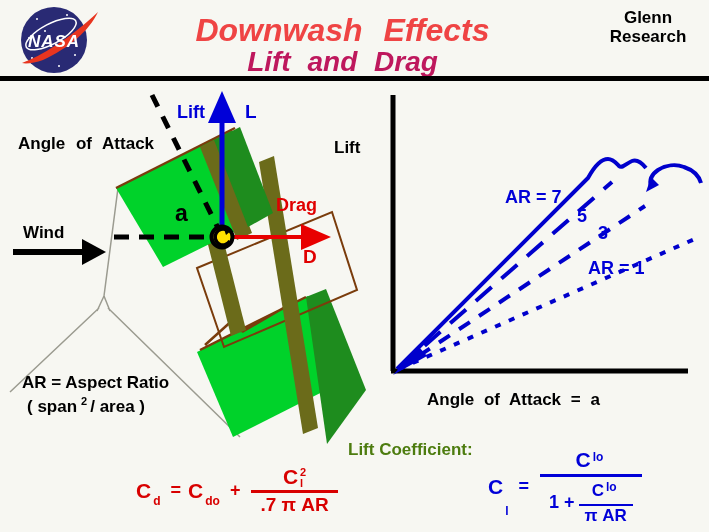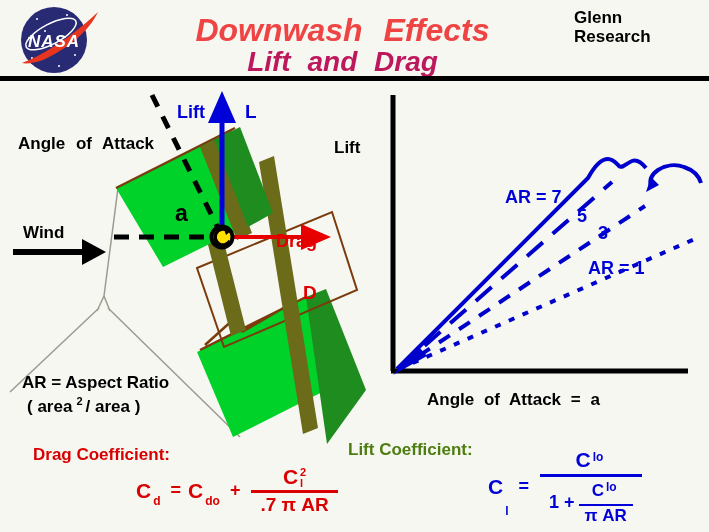--- a/index.html
+++ b/index.html
@@ -1,25 +1,25 @@
 <!DOCTYPE html>
 <html><head>
 <meta charset="utf-8">
 <style>
   html,body{margin:0;padding:0;}
   .page{position:relative;width:709px;height:532px;background:#f7f7f2;overflow:hidden;
         font-family:"Liberation Sans","DejaVu Sans",sans-serif;}
   .lbl{position:absolute;font-weight:bold;white-space:nowrap;color:#000;}
   .blue{color:#0000d8;}
-  .red{color:#e00000;margin-top:36px;}
+  .red{color:#e00000;}
   svg.art{position:absolute;left:0;top:0;}
   .title-block{position:absolute;left:170px;top:12px;width:345px;text-align:center;}
   .main-title{font-size:32px;font-weight:bold;font-style:italic;word-spacing:12px;color:#ef4444;}
   .sub-title{font-size:28px;font-weight:bold;font-style:italic;word-spacing:9px;color:#be185d;margin-top:-3px;}
-  .org-block{position:absolute;left:574px;top:8px;width:104px;
+  .org-block{position:absolute;left:596px;top:8px;width:104px;text-align:center;
              font-weight:bold;font-size:17px;line-height:19px;color:#000;}
   .rule{position:absolute;left:0;top:76px;width:709px;height:5px;background:#000;}
   .logo-wrap{position:absolute;left:7px;top:3px;width:94px;height:71px;}
   .sup2{font-size:11px;vertical-align:super;margin:0 3px 0 4px;}
   
   .eq{position:absolute;display:flex;align-items:center;font-weight:bold;}
   .eq .base{font-size:21px;}
   .eq .ss{font-size:12px;align-self:flex-end;transform:translateY(3px);margin:0 3px 12px 2px;}
   .eq .op{font-size:18px;margin:0 7px;}
   .frac{display:inline-flex;flex-direction:column;align-items:center;margin-left:4px;}
@@ -132,31 +132,30 @@
 
   <div class="lbl" style="left:18px;top:134px;font-size:17px;word-spacing:6px;">Angle of Attack</div>
   <div class="lbl" style="left:23px;top:223px;font-size:17px;">Wind</div>
   <div class="lbl blue" style="left:177px;top:102px;font-size:18px;">Lift</div>
   <div class="lbl blue" style="left:245px;top:101px;font-size:19px;">L</div>
   <div class="lbl red" style="left:276px;top:195px;font-size:18px;">Drag</div>
   <div class="lbl red" style="left:303px;top:246px;font-size:19px;">D</div>
   <div class="lbl" style="left:175px;top:200px;font-size:23px;">a</div>
   <div class="lbl" style="left:22px;top:373px;font-size:17px;">AR = Aspect Ratio</div>
   <div class="lbl" style="left:27px;top:395px;font-size:17px;">
-    <span>( area</span><span class="sup2">2</span><span>/ area )</span>
+    <span>( span</span><span class="sup2">2</span><span>/ area )</span>
   </div>
 
   <div class="lbl" style="left:334px;top:138px;font-size:17px;">Lift</div>
   <div class="lbl" style="left:427px;top:390px;font-size:17px;word-spacing:5px;">Angle of Attack = a</div>
   <div class="lbl blue" style="left:505px;top:187px;font-size:18px;">AR = 7</div>
   <div class="lbl blue" style="left:577px;top:206px;font-size:18px;">5</div>
   <div class="lbl blue" style="left:598px;top:223px;font-size:18px;">3</div>
   <div class="lbl blue" style="left:588px;top:258px;font-size:18px;">AR = 1</div>
 
-  <div class="lbl" style="left:33px;top:445px;font-size:17px;color:#d80000;">Drag Coefficient:</div>
   <div class="eq" style="left:136px;top:464px;color:#d80000;">
     <span class="base">C</span>
     <span class="ss">d</span>
     <span class="op">=</span>
     <span class="base">C</span>
     <span class="ss">do</span>
     <span class="op">+</span>
     <span class="frac">
       <span class="num">
         <span class="base">C</span>

